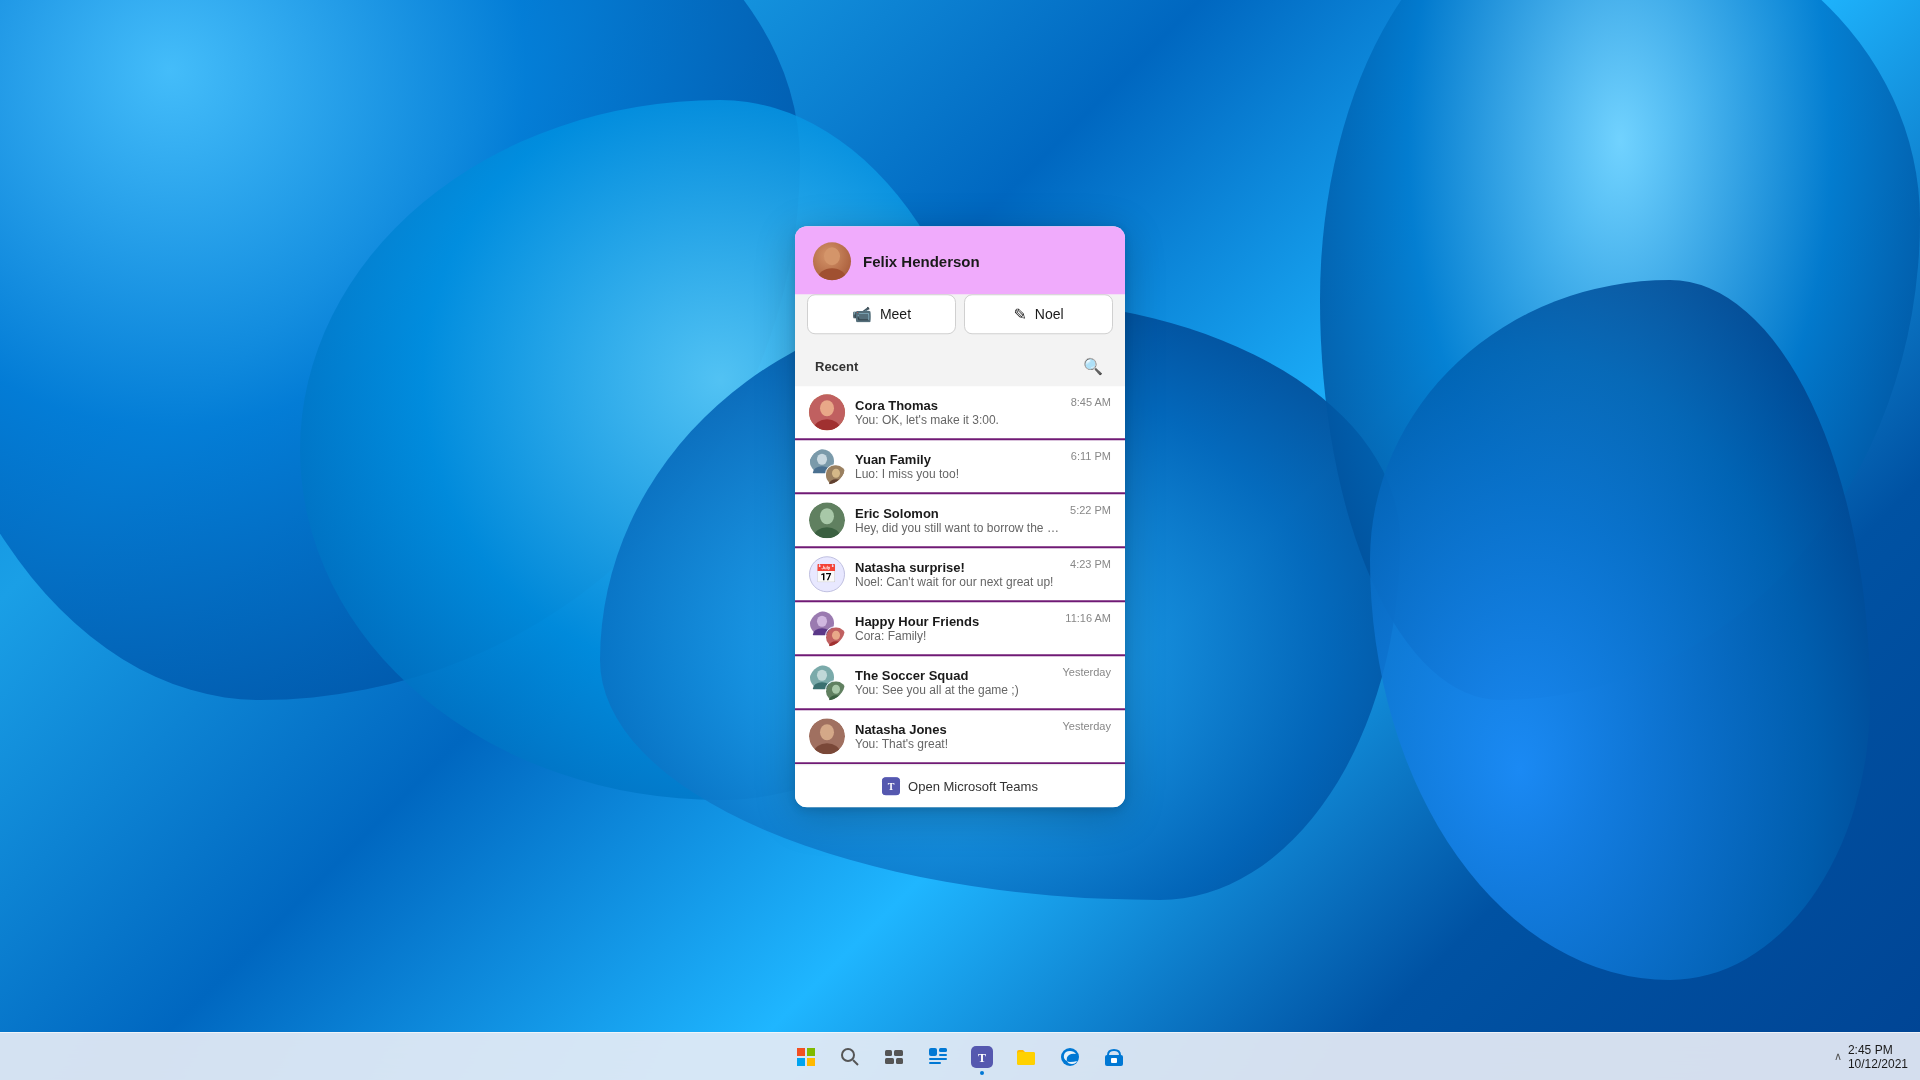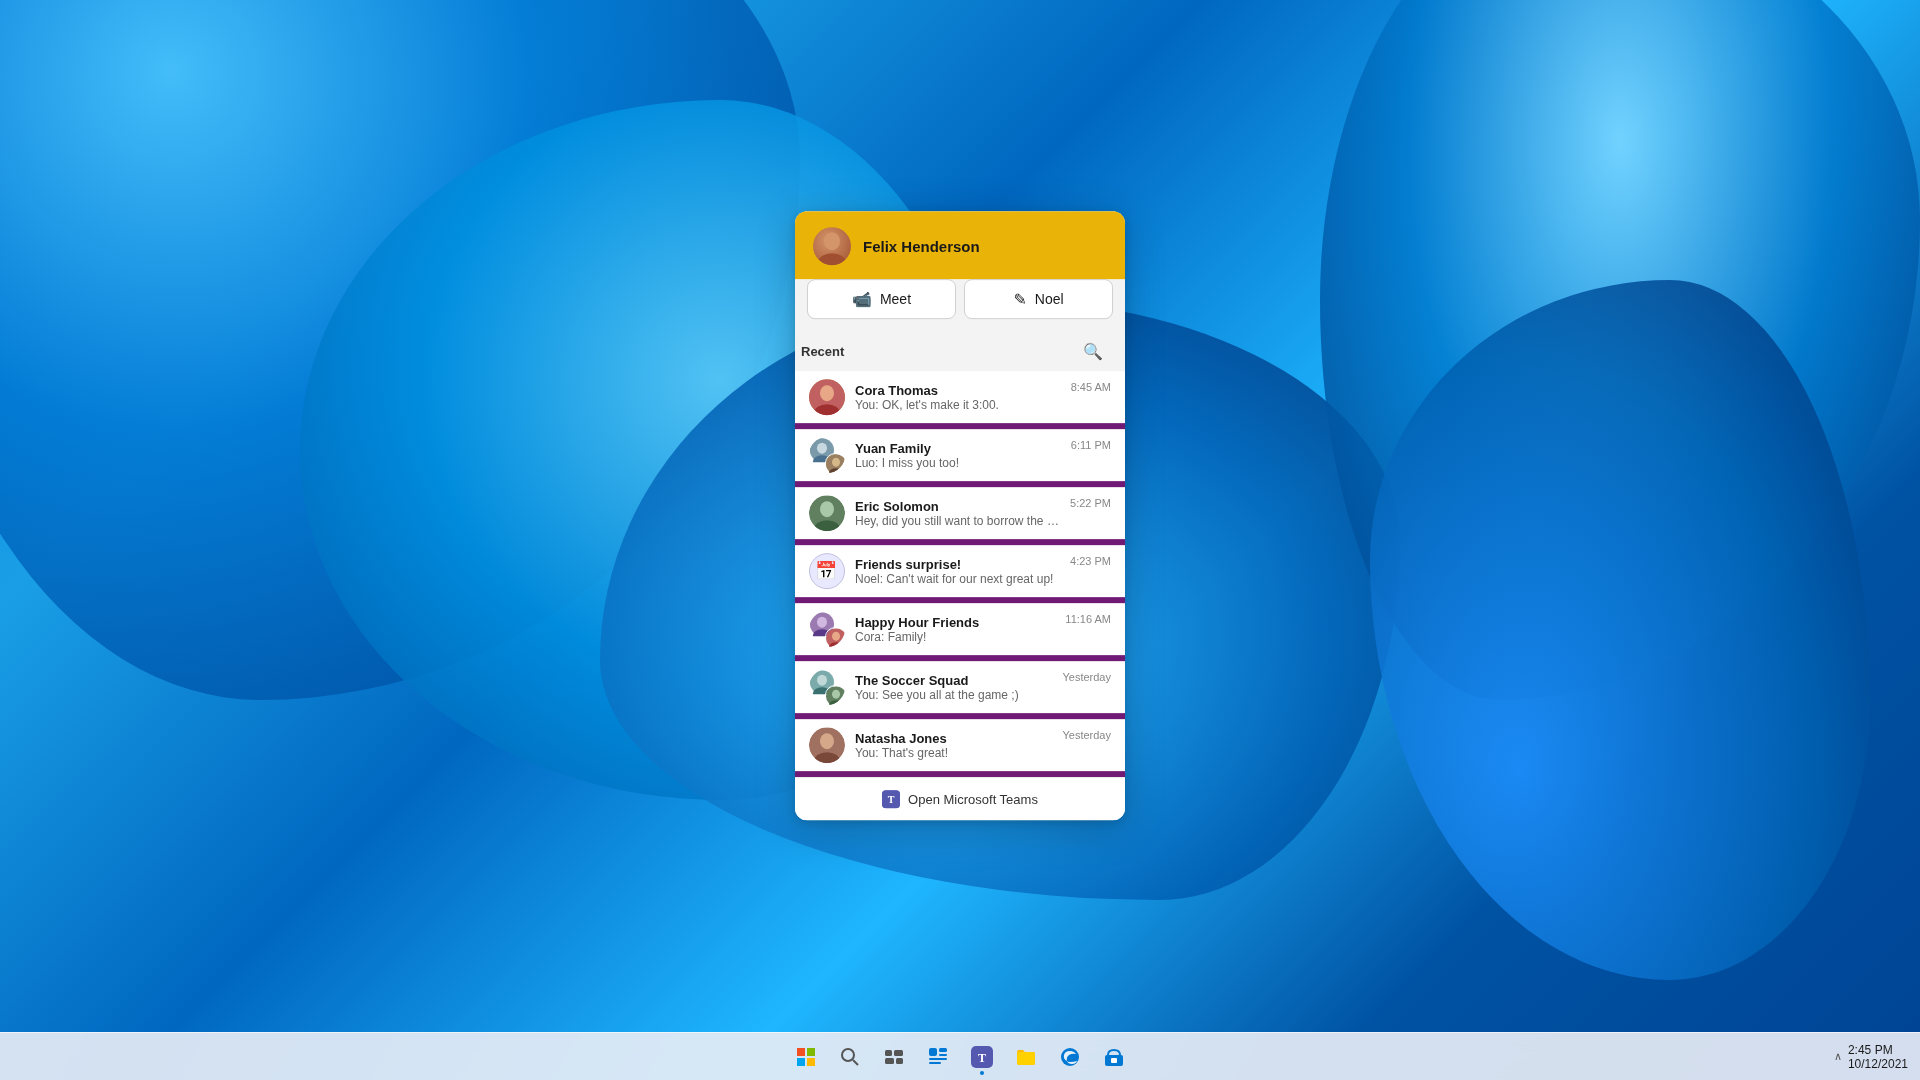--- a/index.html
+++ b/index.html
@@ -96,21 +96,21 @@
       border-radius: 12px;
       box-shadow: 0 8px 40px rgba(0,0,0,0.22), 0 2px 8px rgba(0,0,0,0.12);
       overflow: hidden;
     }
 
     
     .popup-header {
       display: flex;
       align-items: center;
       padding: 16px 18px 14px 18px;
-      background: #eab308;
+      background: #f0abfc;
       gap: 12px;
     }
 
     .avatar-circle {
       width: 38px;
       height: 38px;
       border-radius: 50%;
       overflow: hidden;
       flex-shrink: 0;
       background: linear-gradient(135deg, #b0c4d8, #8fa8be);
@@ -159,21 +159,21 @@
 
     .btn-icon {
       font-size: 16px;
     }
 
     
     .section-header {
       display: flex;
       align-items: center;
       justify-content: space-between;
-      padding: 4px 18px 6px 6px;
+      padding: 4px 18px 6px 20px;
     }
 
     .section-title {
       font-size: 13px;
       font-weight: 600;
       color: #333;
     }
 
     .search-icon-btn {
       width: 28px;
@@ -194,21 +194,21 @@
       background: white;
       margin: 0;
     }
 
     .chat-item {
       display: flex;
       align-items: center;
       padding: 8px 14px;
       gap: 10px;
       cursor: pointer;
-      border-bottom: 6px solid #701a75;
+      border-bottom: 2px solid #701a75;
     }
 
     .chat-avatar {
       width: 36px;
       height: 36px;
       border-radius: 50%;
       flex-shrink: 0;
       display: flex;
       align-items: center;
       justify-content: center;
@@ -417,21 +417,21 @@
         <div class="chat-preview">Hey, did you still want to borrow the notes?</div>
       </div>
       <span class="chat-time">5:22 PM</span>
     </div>
 
     <div class="chat-item">
       <div class="chat-avatar av-birthday">
         <span class="birthday-icon">📅</span>
       </div>
       <div class="chat-content">
-        <div class="chat-name">Friends surprise!</div>
+        <div class="chat-name">Natasha surprise!</div>
         <div class="chat-preview">Noel: Can't wait for our next great up!</div>
       </div>
       <span class="chat-time">4:23 PM</span>
     </div>
 
     <div class="chat-item">
       <div class="chat-avatar" style="background:transparent;">
         <div class="group-avatar">
           <div class="mini-face mini-face-1">
             <svg width="24" height="24" viewBox="0 0 24 24">

